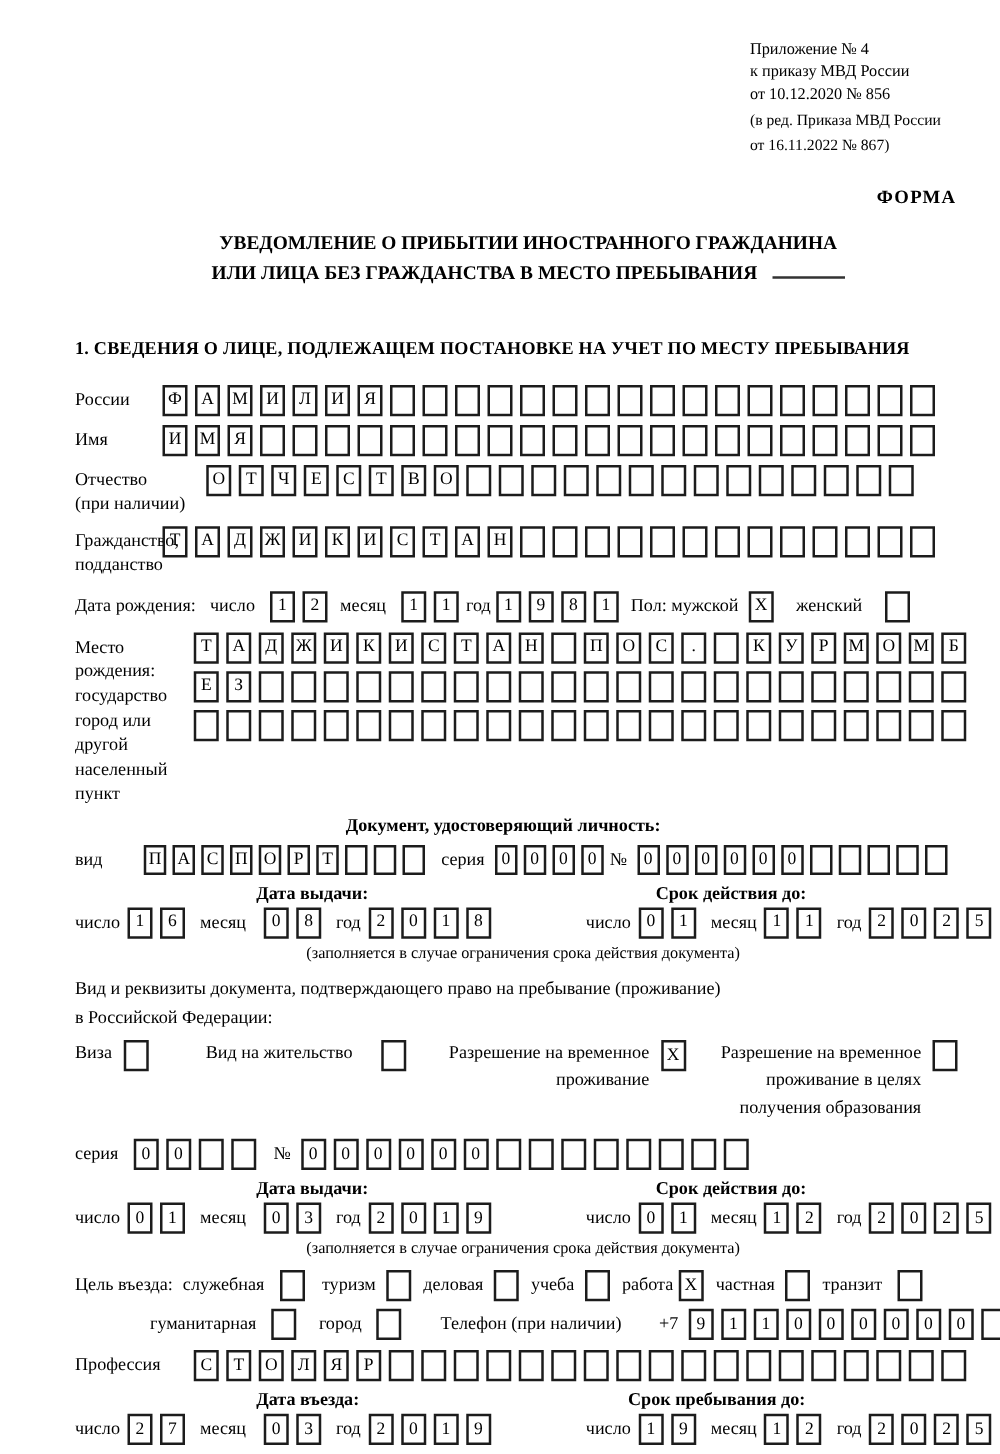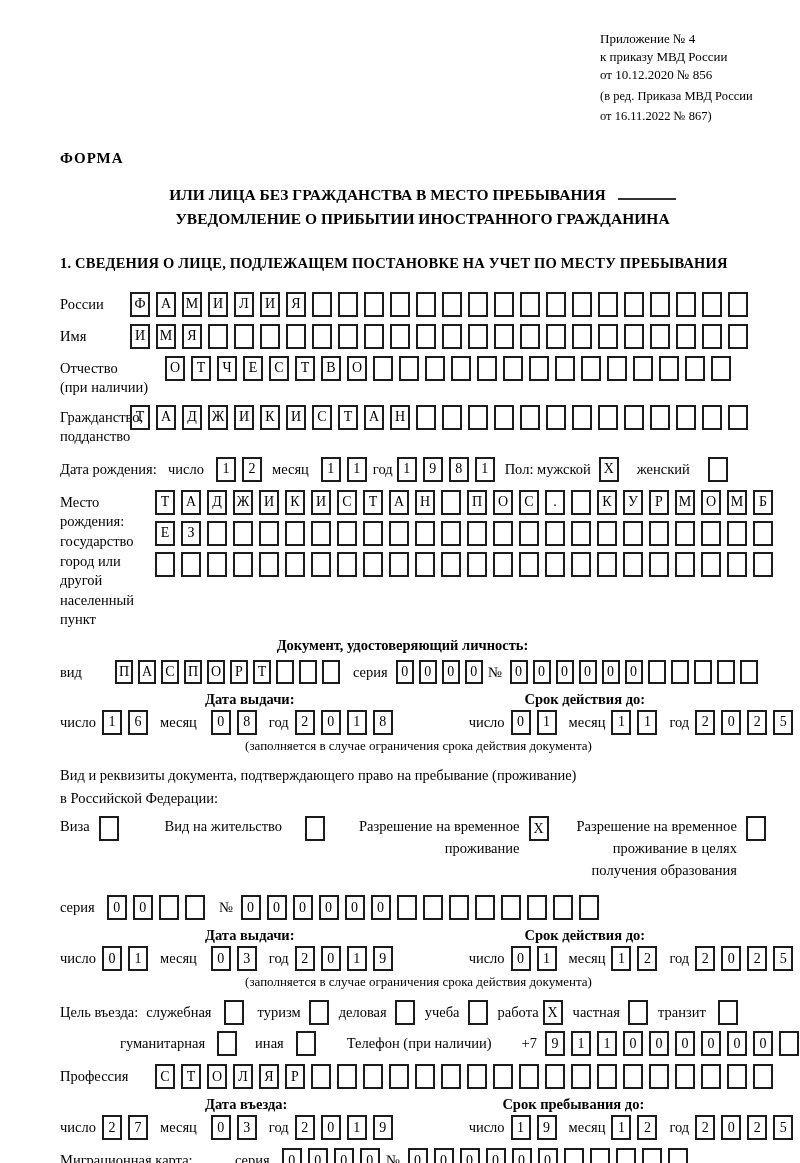--- a/index.html
+++ b/index.html
@@ -7,27 +7,27 @@
   body {
     width:800px; height:1163px; overflow:hidden;
     font-family:"Liberation Serif", serif; color:#000;
     font-size:14.5px;
   }
   .page { padding:30px 15px 20px 60px; }
 
   .top-right { margin-left:auto; width:185px; font-size:13px; line-height:1.4; }
   .top-right .sub { font-size:12.5px; margin-top:3px; }
 
-  .forma { text-align:left; font-weight:bold; font-size:15px; letter-spacing:1px;
+  .forma { text-align:right; font-weight:bold; font-size:15px; letter-spacing:1px;
            margin:24px 20px 0 0; }
 
   .title { text-align:center; font-weight:bold; font-size:15.5px; line-height:1.55; margin-top:16px; }
   .title .blank { display:inline-block; width:58px; border-bottom:2px solid #333; margin-left:12px; }
 
-  .sect { font-weight:bold; font-size:14.5px; margin:24px 0 20px 0; letter-spacing:.2px; }
+  .sect { font-weight:bold; font-size:14.5px; margin:40px 0 20px 0; letter-spacing:.2px; }
 
   .row { display:flex; align-items:flex-start; margin-bottom:7px; }
   .lbl { flex:none; line-height:1.35; padding-top:3px; }
   .cells { display:flex; flex:none; }
   .cell { flex:none; display:inline-flex; align-items:center; justify-content:center;
           width:20px; height:25px; border:2px solid #1c1c1c; margin-right:6px;
           font-size:14px; line-height:1; }
   .compact .cell { width:18px; height:24px; margin-right:5px; }
   .mini-lbl { flex:none; padding-top:4px; }
 
@@ -62,24 +62,24 @@
     <div>Приложение № 4</div>
     <div>к приказу МВД России</div>
     <div>от 10.12.2020 № 856</div>
     <div class="sub">(в ред. Приказа МВД России</div>
     <div class="sub">от 16.11.2022 № 867)</div>
   </div>
 
   <div class="forma">ФОРМА</div>
 
   <div class="title">
+    <div>УВЕДОМЛЕНИЕ О ПРИБЫТИИ ИНОСТРАННОГО ГРАЖДАНИНА</div>
     <div>
       <span>ИЛИ ЛИЦА БЕЗ ГРАЖДАНСТВА В МЕСТО ПРЕБЫВАНИЯ</span><span class="blank"></span>
     </div>
-    <div>УВЕДОМЛЕНИЕ О ПРИБЫТИИ ИНОСТРАННОГО ГРАЖДАНИНА</div>
   </div>
 
   <div class="sect">1. СВЕДЕНИЯ О ЛИЦЕ, ПОДЛЕЖАЩЕМ ПОСТАНОВКЕ НА УЧЕТ ПО МЕСТУ ПРЕБЫВАНИЯ</div>
 
   <div class="row">
     <div class="lbl" style="width:70px">России</div>
     <div class="cells">
         <span class="cell">Ф</span>
         <span class="cell">А</span>
         <span class="cell">М</span>
@@ -548,21 +548,21 @@
     <span class="mini-lbl">транзит</span>
       <div class="gap12"></div>
     <span class="cell"></span>
   </div>
 
   <div class="inline-row" style="margin-top:6px">
     <span class="mini-lbl" style="margin-left:60px">гуманитарная</span>
       <div class="gap12"></div>
     <span class="cell"></span>
       <div class="gap12"></div>
-    <span class="mini-lbl">иная</span>
+    <span class="mini-lbl">город</span>
       <div class="gap12"></div>
     <span class="cell"></span>
       <div class="gap25"></div>
     <span class="mini-lbl">Телефон (при наличии)</span>
       <div class="gap30"></div>
     <span class="mini-lbl">+7</span>
       <div class="gap8"></div>
     <span class="cells">
         <span class="cell">9</span>
         <span class="cell">1</span>

